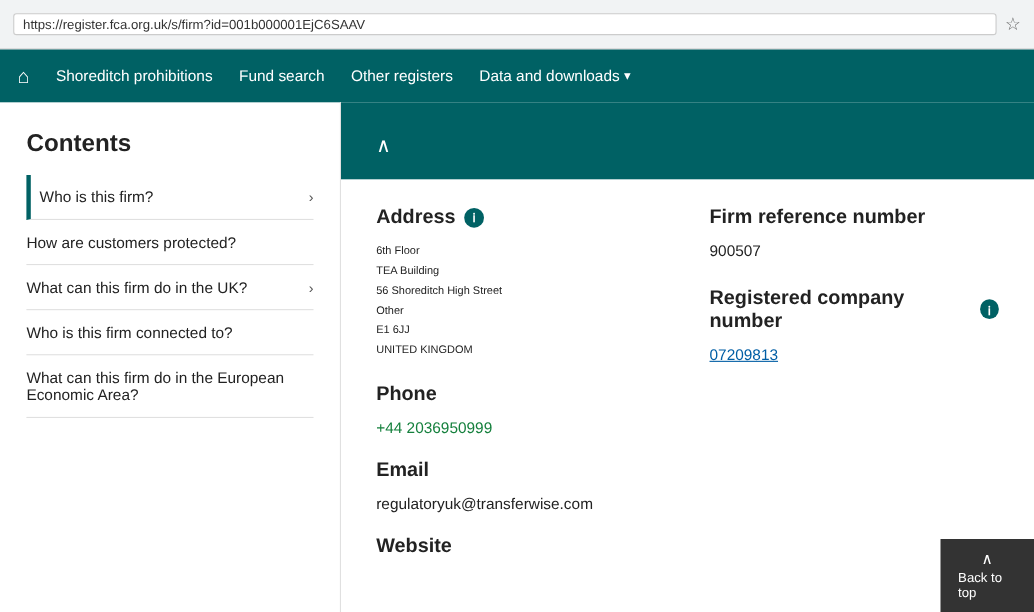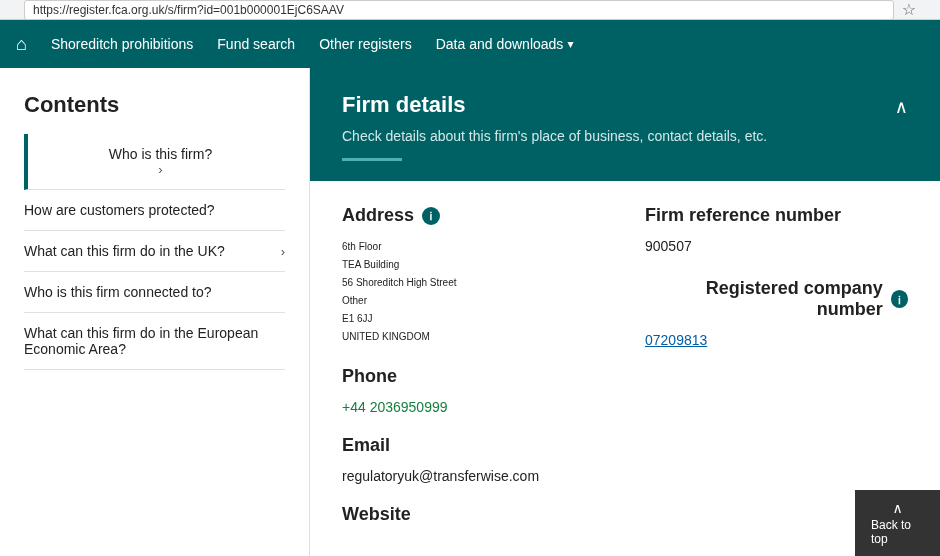--- a/index.html
+++ b/index.html
@@ -2,21 +2,21 @@
 <html><head>
   <meta charset="utf-8">
   <style>
     * { margin: 0; padding: 0; box-sizing: border-box; }
     body { font-family: Arial, sans-serif; font-size: 14px; color: #222; background: #fff; }
 
     
     .browser-bar {
       display: flex; align-items: center;
       background: #f1f3f4; border-bottom: 1px solid #ccc;
-      padding: 4px 24px; height: 20px;
+      padding: 4px 12px; height: 45px;
     }
     .browser-bar .url-bar {
       flex: 1; background: #fff; border: 1px solid #ccc;
       border-radius: 3px; padding: 2px 8px; font-size: 12px; color: #333;
     }
     .browser-bar .star { margin-left: 8px; color: #666; font-size: 16px; }
 
     
     .nav {
       background: #006164; display: flex; align-items: center;
@@ -46,21 +46,21 @@
       border-right: 1px solid #e0e0e0;
     }
     .sidebar .contents-title {
       font-size: 22px; font-weight: bold; margin-bottom: 16px; color: #222;
     }
     .sidebar-item {
       display: flex; align-items: center; justify-content: space-between;
       padding: 12px 0; border-bottom: 1px solid #e0e0e0; cursor: pointer;
     }
     .sidebar-item.active {
-      border-left: 4px solid #006164; padding-left: 8px; flex-direction: column;
+      border-left: 4px solid #006164; padding-left: 8px;
     }
     .sidebar-item .item-text { font-size: 14px; color: #222; flex: 1; }
     .sidebar-item .chevron-right { color: #555; font-size: 13px; }
     .sidebar-item:first-child { border-top: 1px solid #e0e0e0; }
 
     
     .main-content {
       flex: 1; padding: 0 0 24px 0;
     }
 
@@ -86,21 +86,21 @@
 
     
     .details-body {
       padding: 24px 32px; display: flex; gap: 40px;
     }
     .details-left { flex: 1; }
     .details-right { flex: 1; }
 
     .section-title {
       font-size: 18px; font-weight: bold; margin-bottom: 12px; color: #222;
-      display: flex; align-items: center; gap: 8px; text-align: right;
+      display: flex; align-items: center; gap: 8px;
     }
     .info-icon {
       display: inline-flex; align-items: center; justify-content: center;
       width: 18px; height: 18px; border-radius: 50%; background: #006164;
       color: #fff; font-size: 11px; font-weight: bold; cursor: pointer;
     }
     .address-lines { font-size: 10px; line-height: 1.8; margin-bottom: 20px; color: #222; }
 
     .phone-section { margin-bottom: 20px; }
     .phone-number { font-size: 14px; color: #15803d; }
@@ -164,25 +164,20 @@
       <span class="item-text">Who is this firm connected to?</span>
     </div>
     <div class="sidebar-item">
       <span class="item-text">What can this firm do in the European Economic Area?</span>
     </div>
   </aside>
 
   <main class="main-content">
 
     <div class="firm-details-header">
-      <div class="header-left">
-        <div class="header-title">Firm details</div>
-        <div class="header-desc">Check details about this firm's place of business, contact details, etc.</div>
-        <div class="progress-bar"></div>
-      </div>
       <span class="collapse-icon">∧</span>
     </div>
 
     <div class="details-body">
 
       <div class="details-left">
 
         <div class="section-title">
           <span>Address</span>
           <span class="info-icon">ℹ</span>

